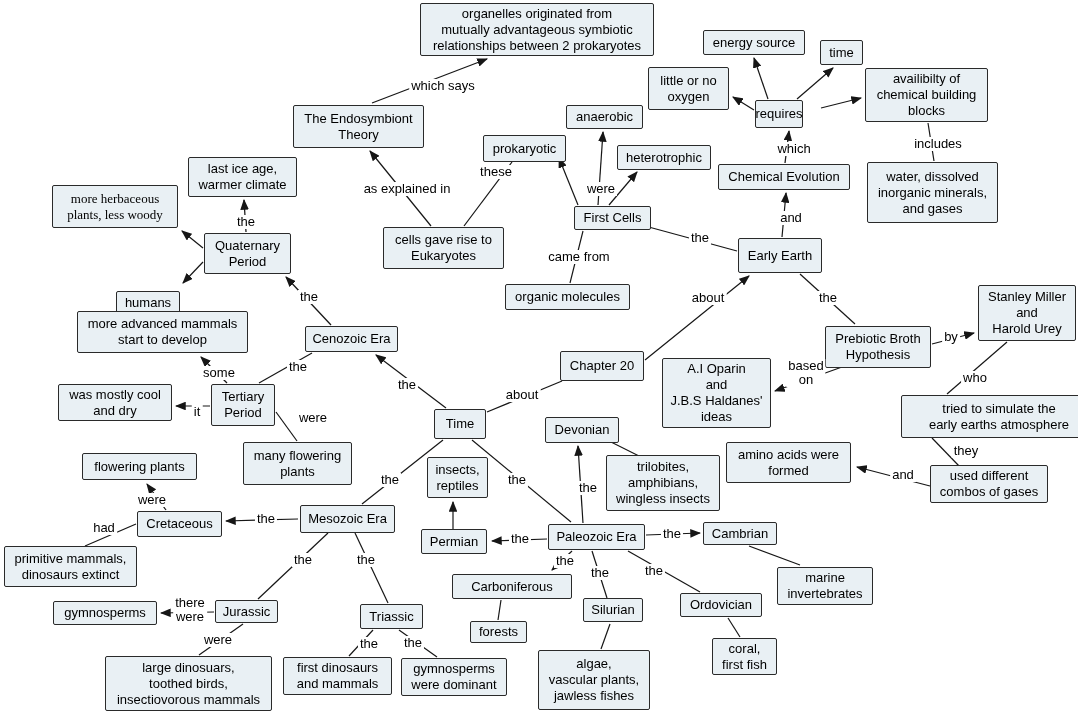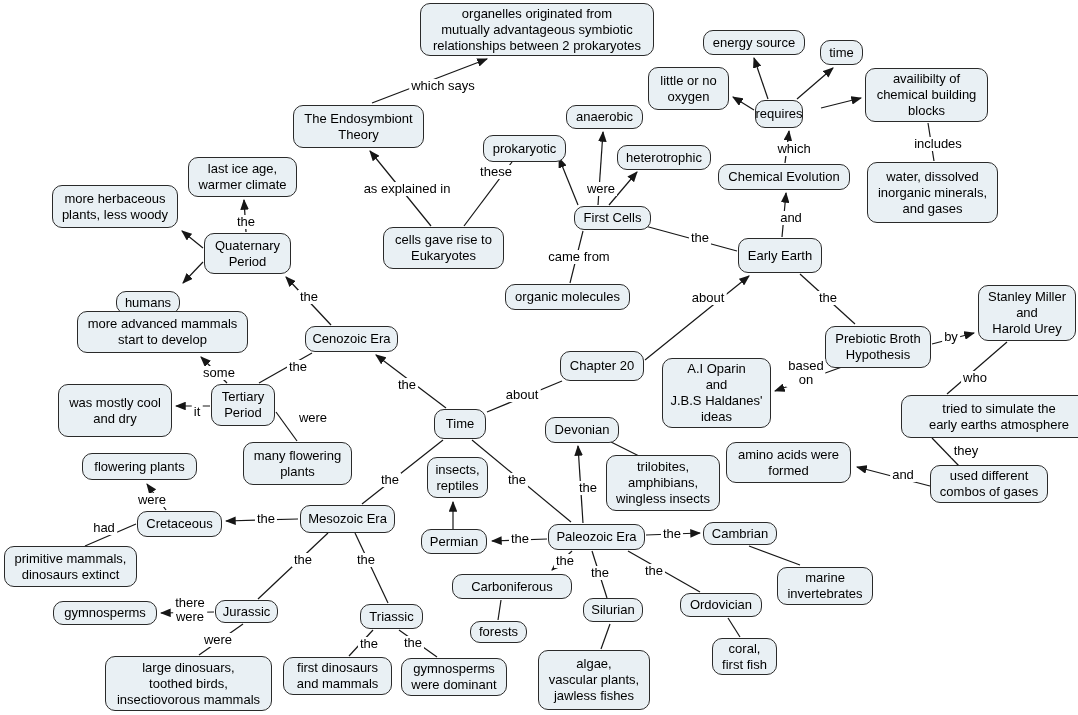--- a/index.html
+++ b/index.html
@@ -16,21 +16,21 @@
   }
   #edge-layer {
     position: absolute; left: 0; top: 0;
     width: 1078px; height: 715px;
   }
   .node {
     position: absolute;
     box-sizing: border-box;
     background: var(--node-fill, #e9f0f4);
     border: 1.5px solid var(--node-border, #2a2a2a);
-    border-radius: 10px;
+    border-radius: 2px;
     display: flex; align-items: center; justify-content: center;
     text-align: center;
     white-space: pre-line;
     font-size: 13px; line-height: 16px;
     color: var(--text, #000);
     padding: 1px 3px;
     z-index: 2;
   }
   .edge-label {
     position: absolute;
@@ -168,21 +168,21 @@
     <div class="node" style="left: 755px; top: 100px; width: 48px; height: 28px;">requires</div>
     <div class="node" style="left: 566px; top: 105px; width: 77px; height: 24px;">anaerobic</div>
     <div class="node" style="left: 617px; top: 145px; width: 94px; height: 25px;">heterotrophic</div>
     <div class="node" style="left: 483px; top: 135px; width: 83px; height: 27px;">prokaryotic</div>
     <div class="node" style="left: 718px; top: 164px; width: 132px; height: 26px;">Chemical Evolution</div>
     <div class="node" style="left: 867px; top: 162px; width: 131px; height: 61px;">water, dissolved
 inorganic minerals,
 and gases</div>
     <div class="node" style="left: 188px; top: 157px; width: 109px; height: 40px;">last ice age,
 warmer climate</div>
-    <div class="node" style="left: 52px; top: 185px; width: 126px; height: 43px;">more herbaceous
+    <div class="node" style="left: 52px; top: 185px; width: 126px; height: 43px; font-family: Liberation Serif, serif;">more herbaceous
 plants, less woody</div>
     <div class="node" style="left: 574px; top: 206px; width: 77px; height: 24px;">First Cells</div>
     <div class="node" style="left: 738px; top: 238px; width: 84px; height: 35px;">Early Earth</div>
     <div class="node" style="left: 204px; top: 233px; width: 87px; height: 41px;">Quaternary
 Period</div>
     <div class="node" style="left: 116px; top: 274px; width: 64px; height: 23px; margin-top: 17px;">humans</div>
     <div class="node" style="left: 383px; top: 227px; width: 121px; height: 42px;">cells gave rise to
 Eukaryotes</div>
     <div class="node" style="left: 505px; top: 284px; width: 125px; height: 26px;">organic molecules</div>
     <div class="node" style="left: 77px; top: 311px; width: 171px; height: 42px;">more advanced mammals
@@ -191,21 +191,21 @@
     <div class="node" style="left: 560px; top: 351px; width: 84px; height: 30px;">Chapter 20</div>
     <div class="node" style="left: 662px; top: 358px; width: 109px; height: 70px;">A.I Oparin
 and
 J.B.S Haldanes'
 ideas</div>
     <div class="node" style="left: 825px; top: 326px; width: 106px; height: 42px;">Prebiotic Broth
 Hypothesis</div>
     <div class="node" style="left: 978px; top: 285px; width: 98px; height: 56px;">Stanley Miller
 and
 Harold Urey</div>
-    <div class="node" style="left: 58px; top: 384px; width: 114px; height: 53px;">was mostly cool
+    <div class="node" style="left: 58px; top: 384px; width: 114px; height: 37px;">was mostly cool
 and dry</div>
     <div class="node" style="left: 211px; top: 384px; width: 64px; height: 42px;">Tertiary
 Period</div>
     <div class="node" style="left: 434px; top: 409px; width: 52px; height: 30px;">Time</div>
     <div class="node" style="left: 545px; top: 417px; width: 74px; height: 26px;">Devonian</div>
     <div class="node" style="left: 901px; top: 395px; width: 196px; height: 43px;">tried to simulate the
 early earths atmosphere</div>
     <div class="node" style="left: 243px; top: 442px; width: 109px; height: 43px;">many flowering
 plants</div>
     <div class="node" style="left: 427px; top: 457px; width: 61px; height: 41px;">insects,

